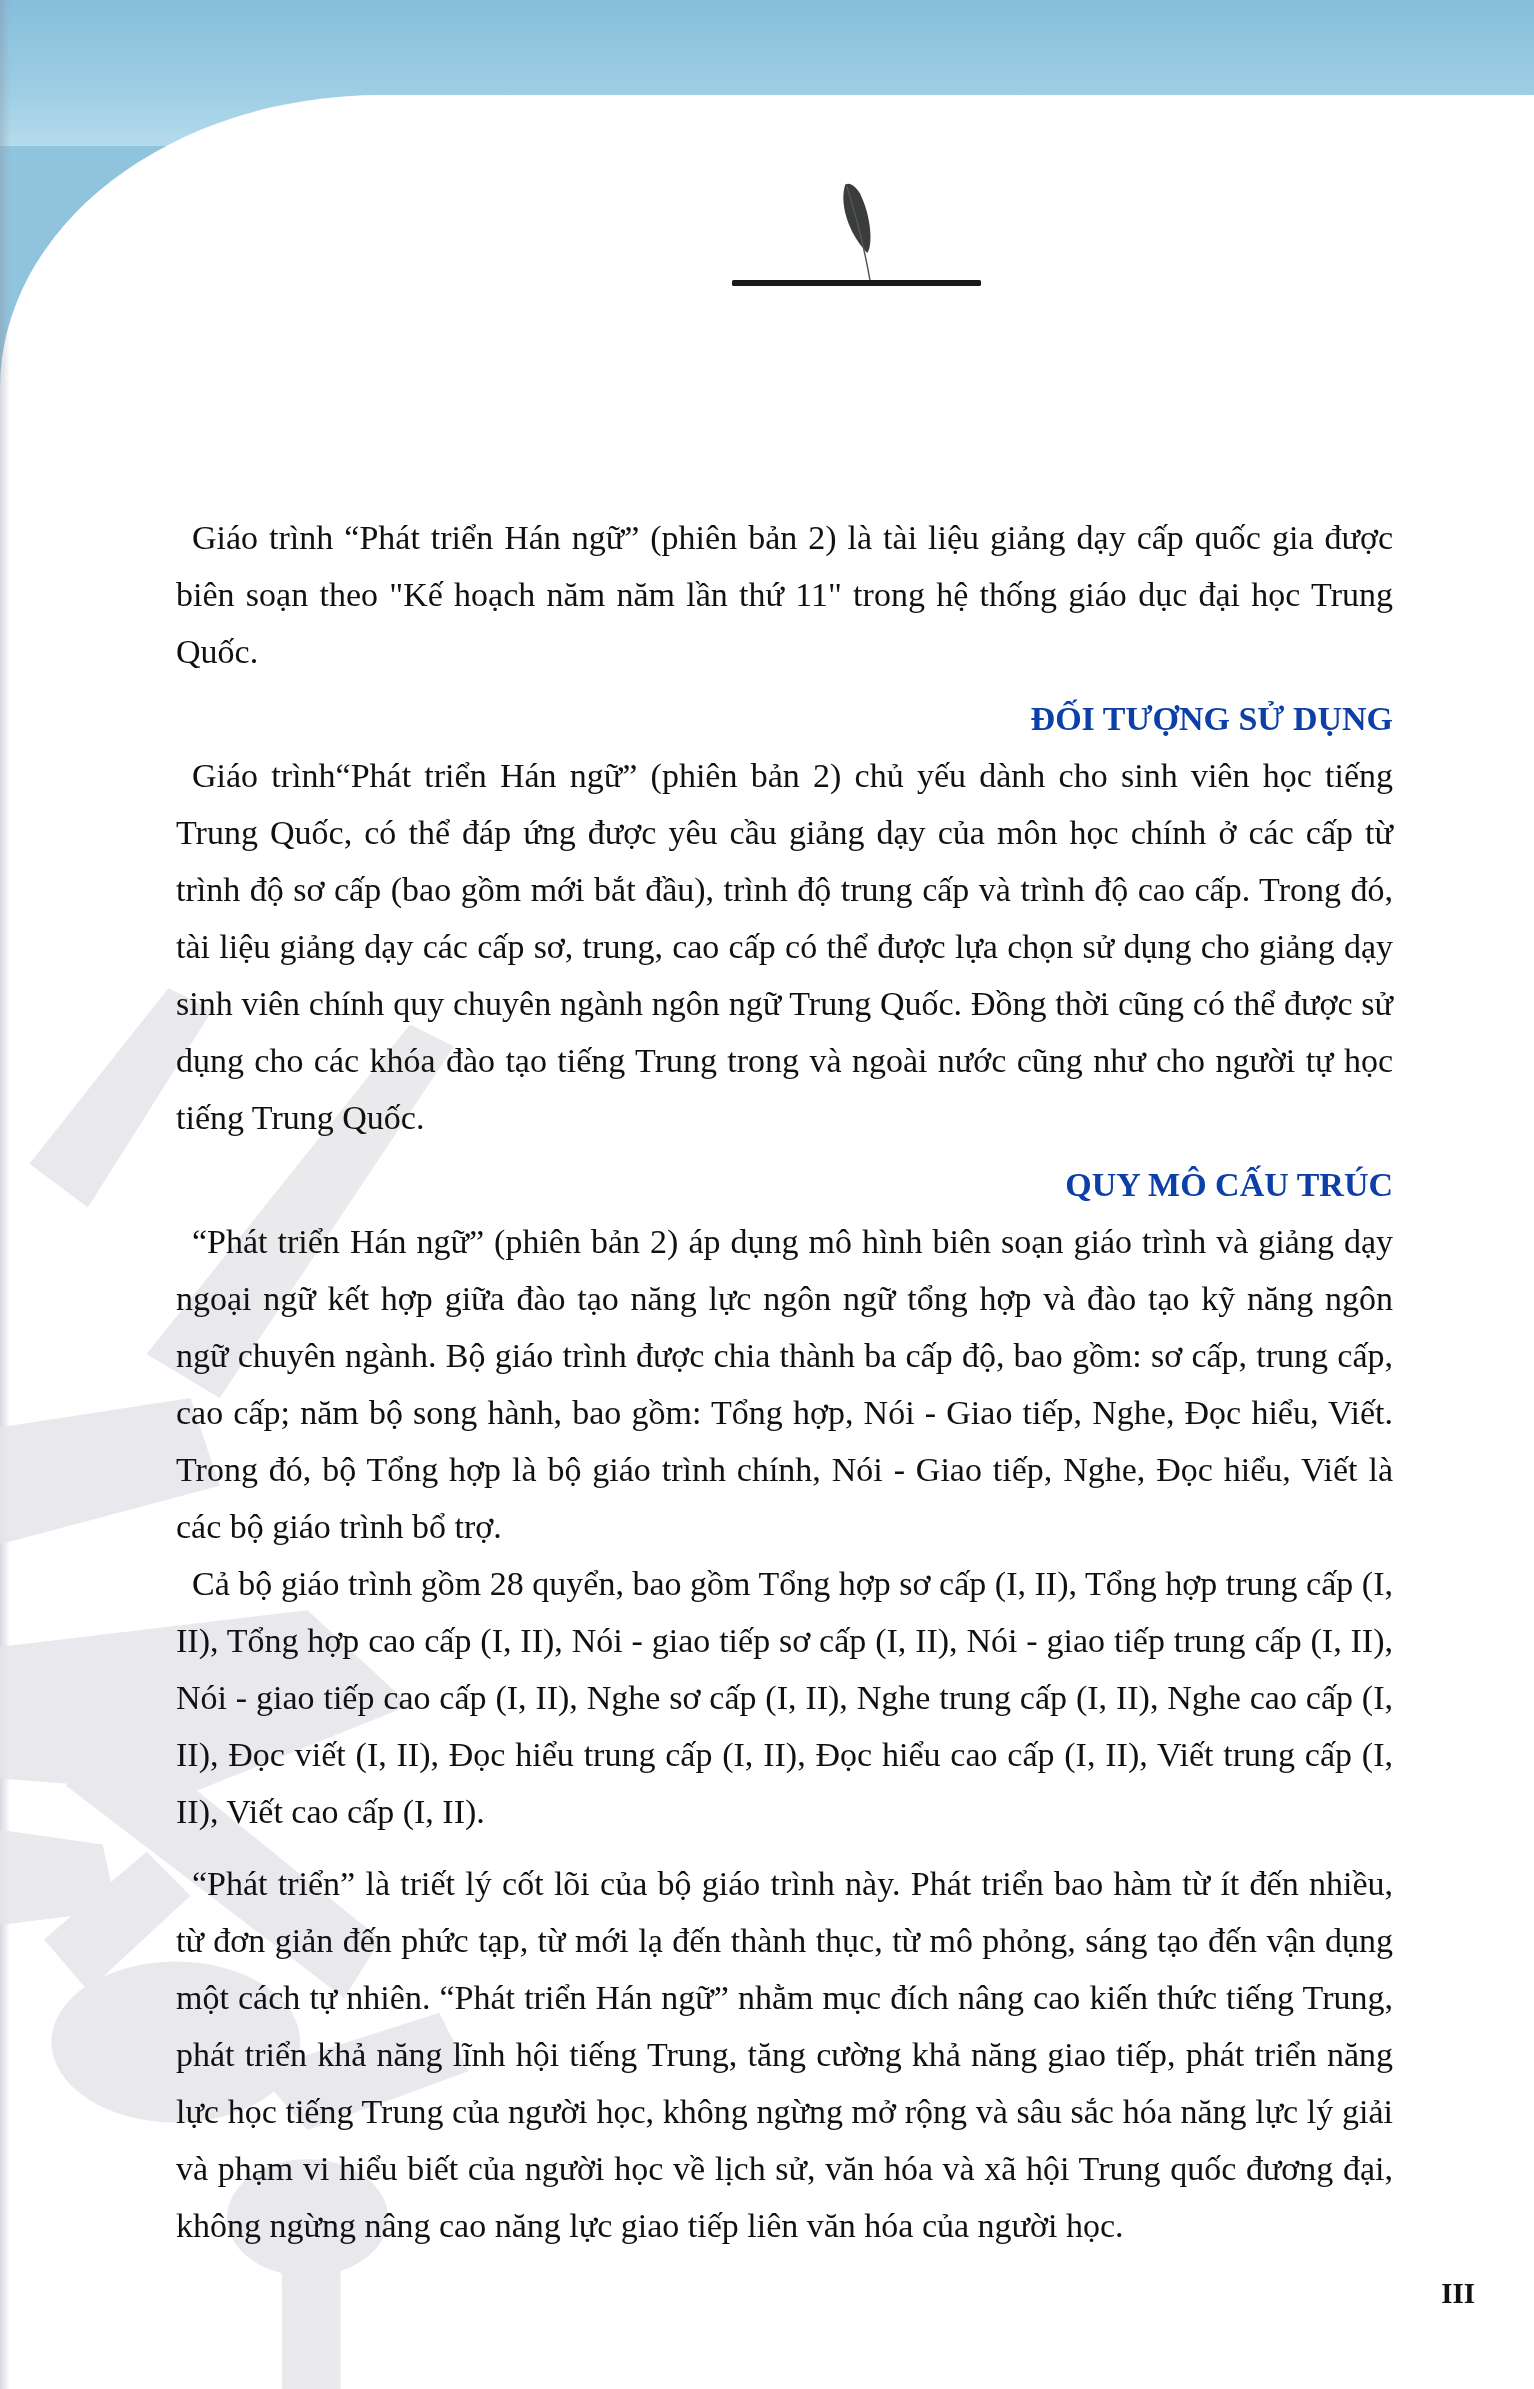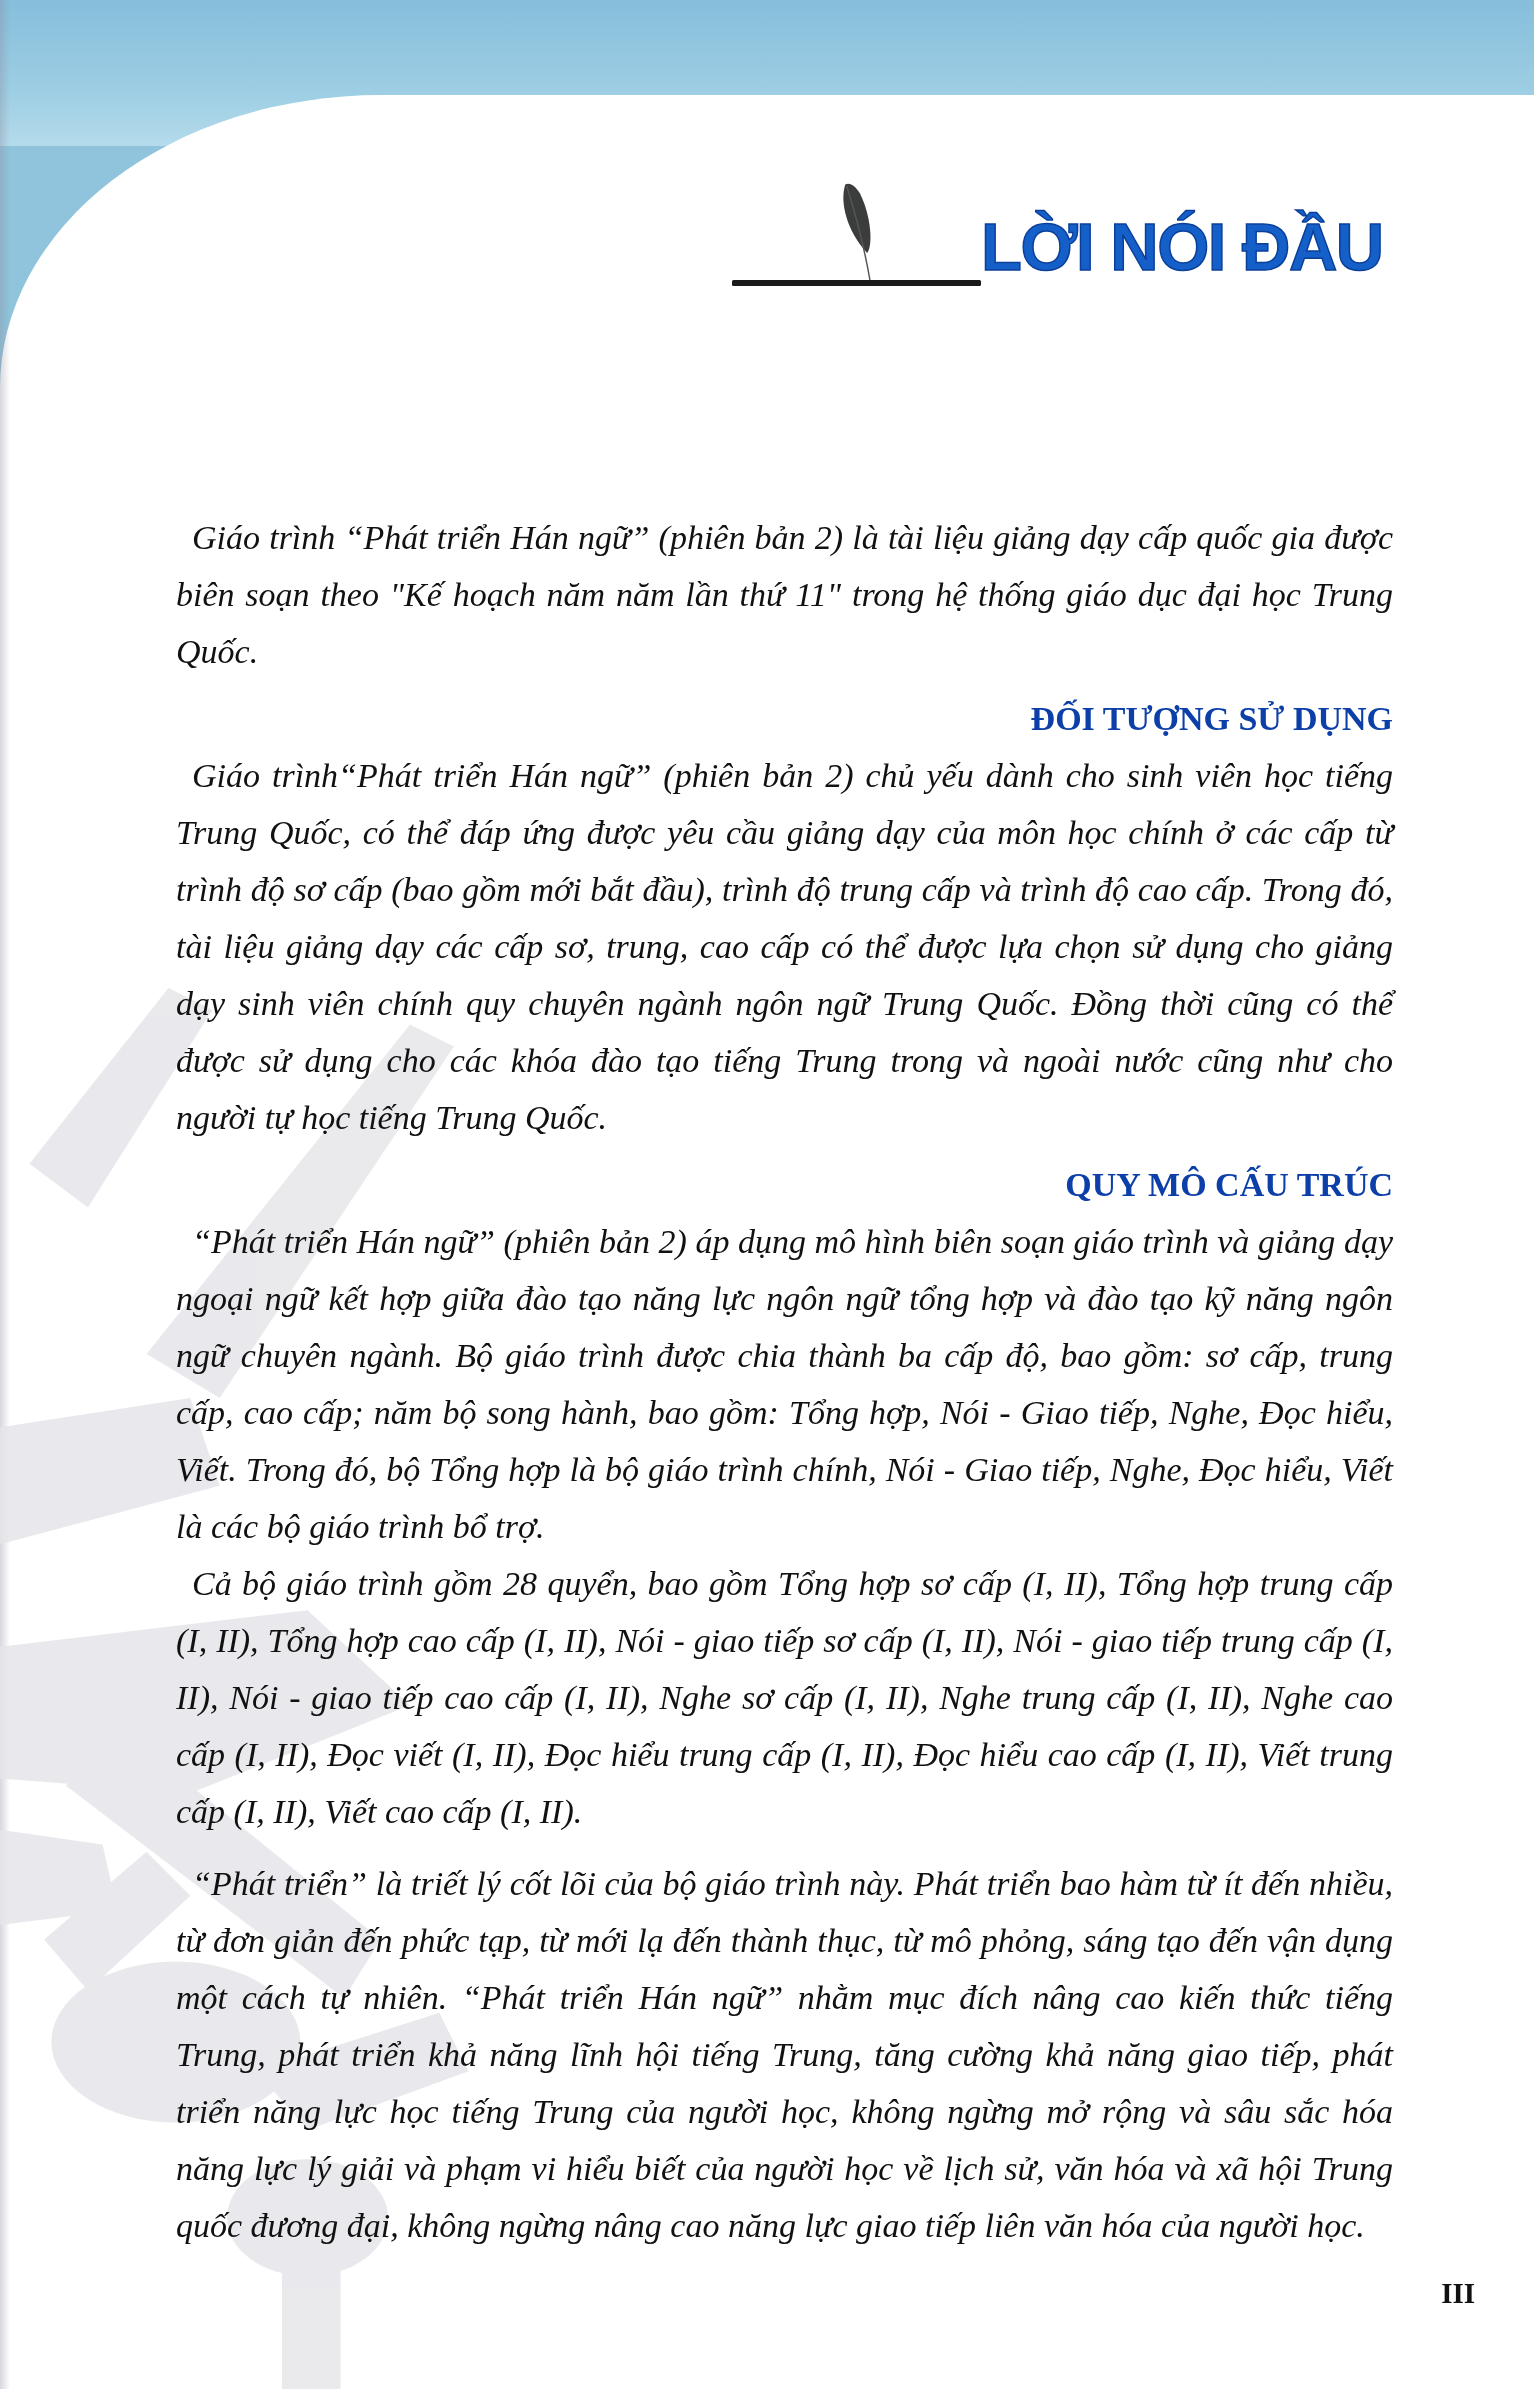--- a/index.html
+++ b/index.html
@@ -87,21 +87,20 @@
     }
     .para {
       font-size: 34px;
       line-height: 57px;
       text-align: justify;
       text-indent: 0;
       margin: 0;
     }
     .para.indent {
       text-indent: 16px;
-      font-style: italic;
     }
     .section-heading {
       font-family: "Liberation Serif", "DejaVu Serif", serif;
       font-weight: bold;
       font-size: 34px;
       color: #0c3fa8;
       margin: 0;
       padding-left: 4.4px;
       line-height: 57px;
       text-align: right;
@@ -141,21 +140,20 @@
     <path d="M60 1300 L200 1180 L260 1240 L120 1370 Z"></path>
   </g>
 </svg>
 
 <div class="header">
   <svg class="feather" viewBox="0 0 70 145" xmlns="http://www.w3.org/2000/svg">
     <path d="M10 6 C 2 30, 12 70, 40 100 C 48 90, 46 50, 30 18 C 24 8, 16 2, 10 6 Z" fill="#3a3d3c"></path>
     <path d="M12 8 C 22 40, 34 80, 44 138" stroke="#555" stroke-width="2" fill="none"></path>
   </svg>
   <div class="header-rule"></div>
-  <div class="page-title">LỜI NÓI ĐẦU</div>
 </div>
 
 <div class="content">
   <p class="para indent">Giáo trình “Phát triển Hán ngữ” (phiên bản 2) là tài liệu giảng dạy cấp quốc gia được biên soạn theo "Kế hoạch năm năm lần thứ 11" trong hệ thống giáo dục đại học Trung Quốc.</p>
 
   <div class="gap-s"></div>
   <h2 class="section-heading">ĐỐI TƯỢNG SỬ DỤNG</h2>
   <p class="para indent">Giáo trình“Phát triển Hán ngữ” (phiên bản 2) chủ yếu dành cho sinh viên học tiếng Trung Quốc, có thể đáp ứng được yêu cầu giảng dạy của môn học chính ở các cấp từ trình độ sơ cấp (bao gồm mới bắt đầu), trình độ trung cấp và trình độ cao cấp. Trong đó, tài liệu giảng dạy các cấp sơ, trung, cao cấp có thể được lựa chọn sử dụng cho giảng dạy sinh viên chính quy chuyên ngành ngôn ngữ Trung Quốc. Đồng thời cũng có thể được sử dụng cho các khóa đào tạo tiếng Trung trong và ngoài nước cũng như cho người tự học tiếng Trung Quốc.</p>
 
   <div class="gap-s"></div>

